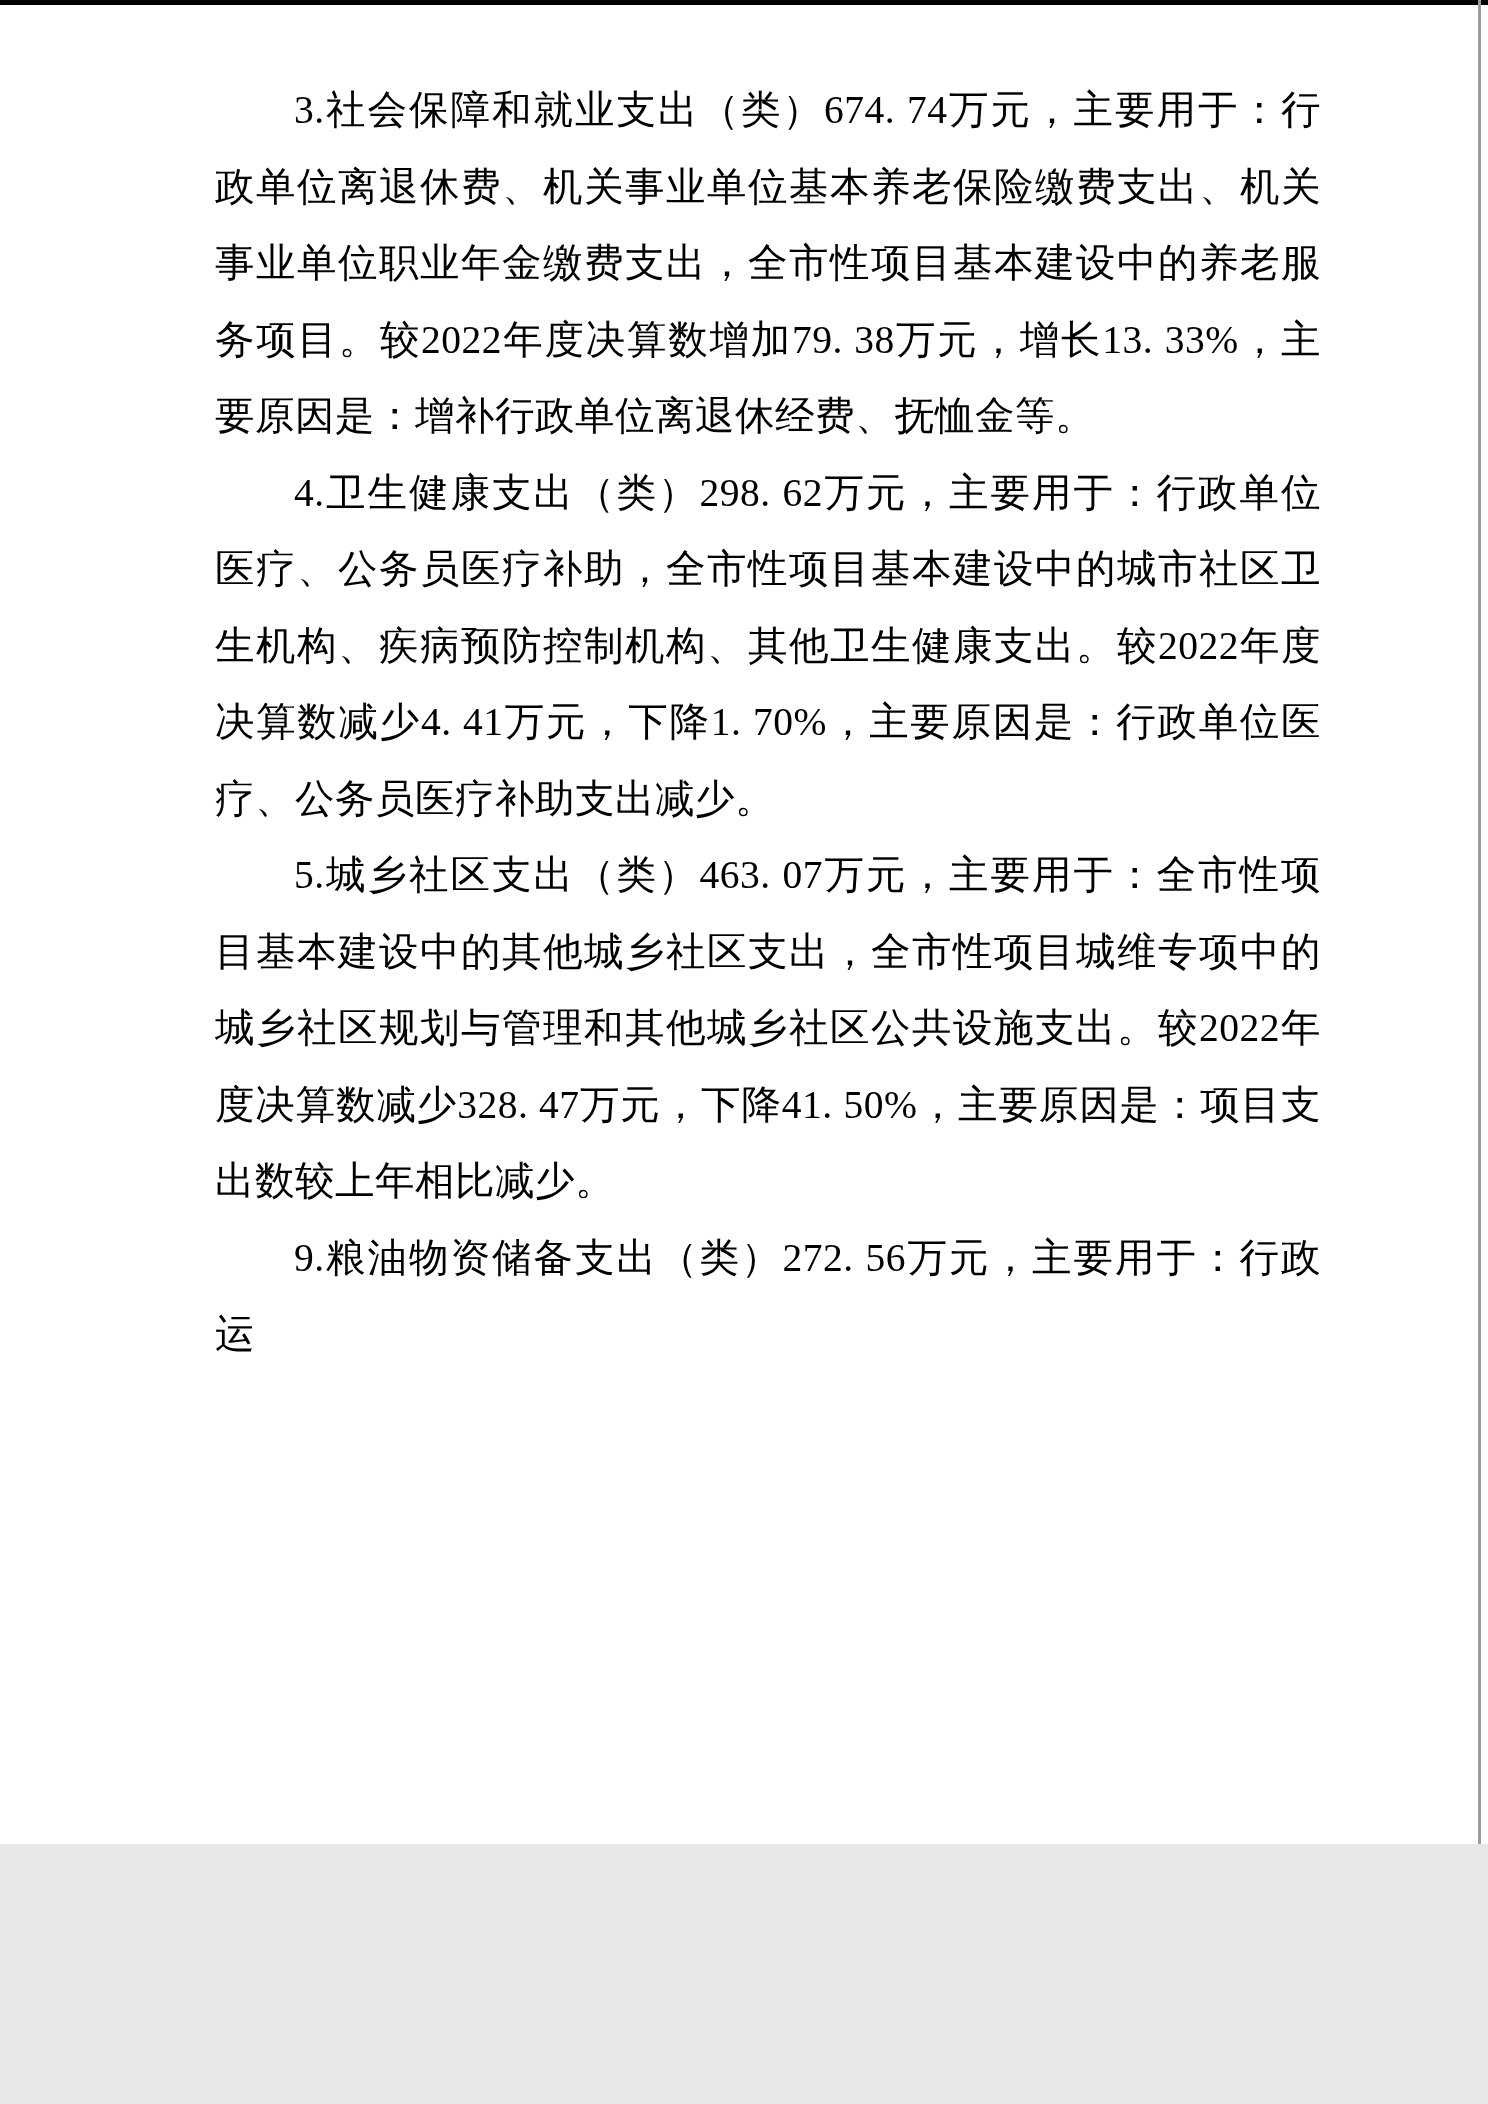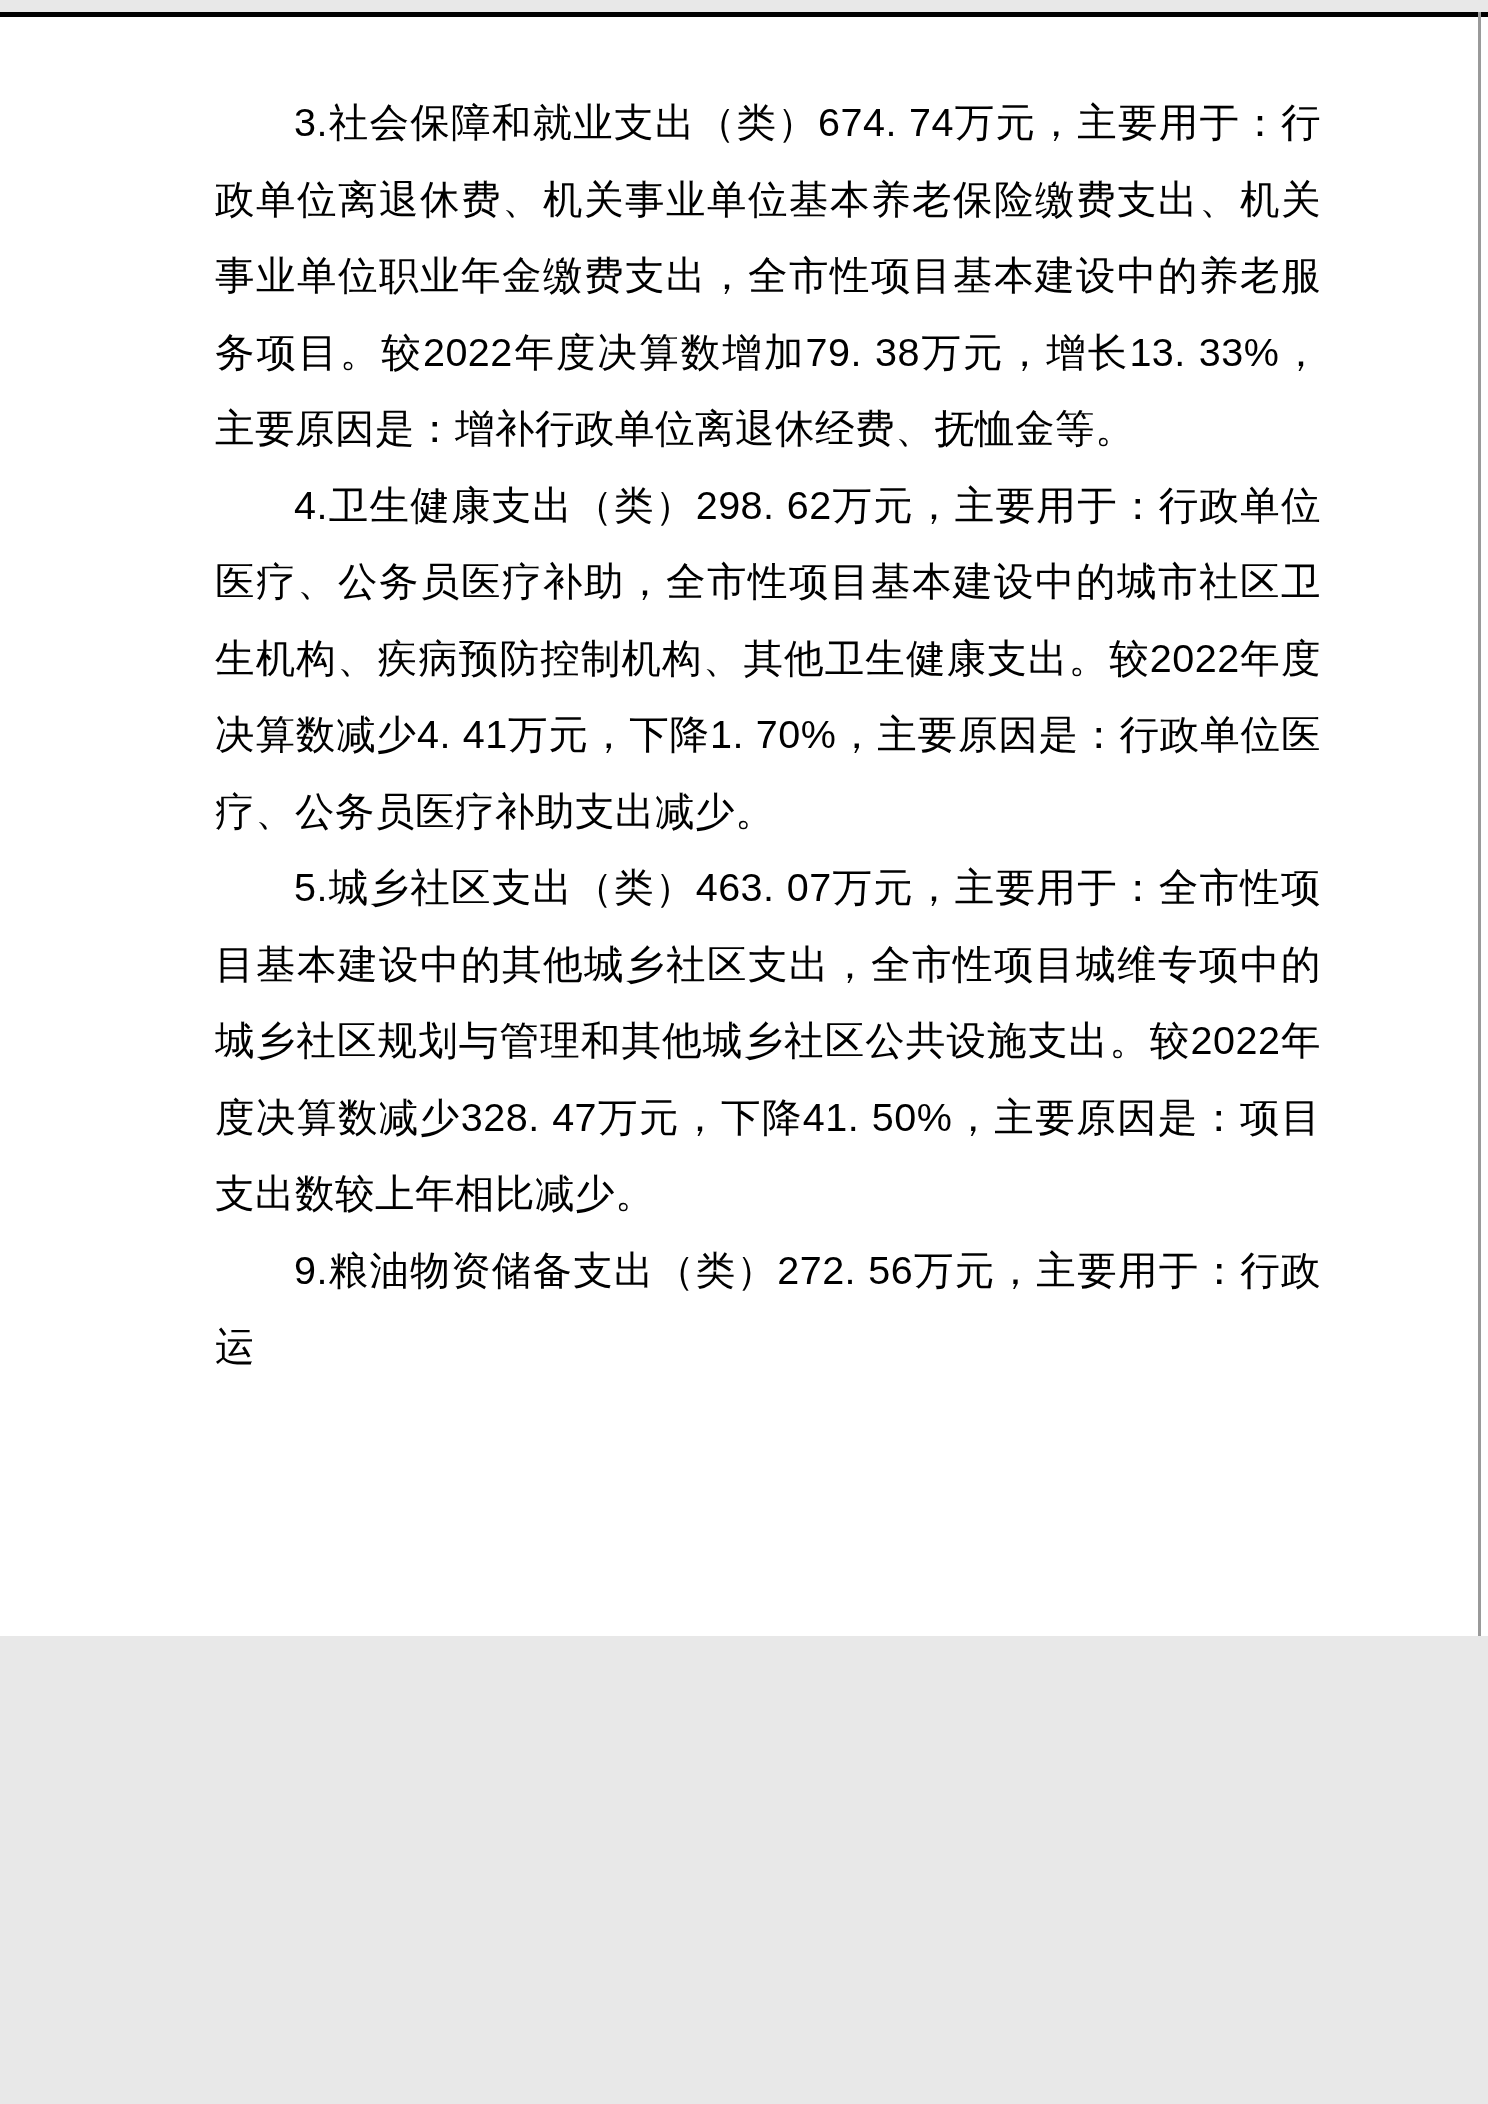--- a/index.html
+++ b/index.html
@@ -3,25 +3,25 @@
 <meta charset="utf-8">
 <style>
   html, body {
     margin: 0;
     padding: 0;
     background: #e8e8e8;
   }
   .page {
     position: relative;
     width: 1488px;
-    height: 1624px;
-    margin: 12px auto;
+    height: 1844px;
+    margin: 0 auto;
     background: #ffffff;
     overflow: hidden;
-    font-family: Liberation Sans, sans-serif;
+    font-family: Liberation Serif, serif;
     color: #000000;
   }
   .top-rule {
     position: absolute;
     top: 0;
     left: 0;
     width: 100%;
     height: 5px;
     background: #000000;
   }

